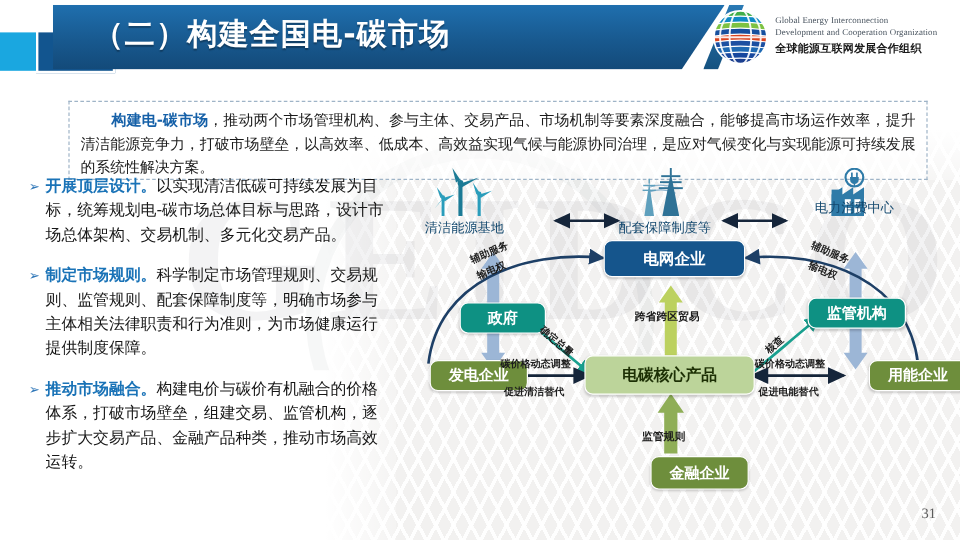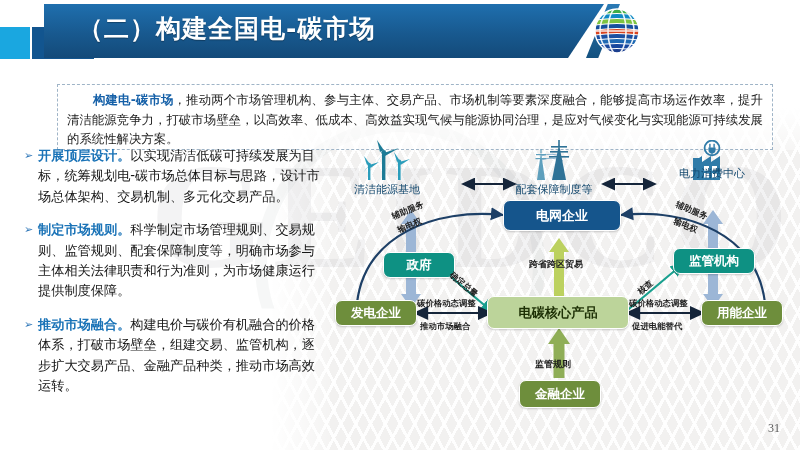--- a/index.html
+++ b/index.html
@@ -102,21 +102,21 @@
   
   #diagram { position:absolute; left:325px; top:140px; width:475px; height:290px; }
   .node {
     position:absolute; border-radius:7px; color:#ffffff;
     font-size:12.5px; font-weight:bold; display:flex;
     align-items:center; justify-content:center; white-space:nowrap;
     box-shadow: 0 1px 2px rgba(0,0,0,0.18);
   }
   .node.blue   { background:#15558c; border:1.5px solid #ffffff; }
   .node.teal   { background:#0e9183; border:1.5px solid #ffffff; }
-  .node.olive  { background:#6e8e3c; border:1.5px solid #ffffff; }
+  .node.olive  { background:#6e8e3c; border:1.5px solid #ffffff;margin-left:23px; }
   .node.lightolive { background:#bcd49a; border:1.5px solid #ffffff; color:#1d3005; }
   .icon-label {
     position:absolute; font-size:11px; font-weight:normal; color:#13486e;
     white-space:nowrap; text-align:center;
   }
   .arrow-label {
     position:absolute; font-size:8.4px; font-weight:bold; color:#1d1d1d;
     white-space:nowrap;
   }
   svg { position:absolute; left:0; top:0; }
@@ -164,20 +164,25 @@
         <path d="M-5 46 Q25 40 55 46 L55 52 Q25 46 -5 52 Z" fill="#1b3f8f"></path>
         <g stroke="#ffffff" stroke-width="1.6" fill="none" opacity="0.9">
           <ellipse cx="25" cy="25" rx="9" ry="23"></ellipse>
           <ellipse cx="25" cy="25" rx="17" ry="23"></ellipse>
           <line x1="3" y1="25" x2="47" y2="25"></line>
         </g>
       </g>
       <circle cx="25" cy="25" r="22" fill="none" stroke="#ffffff" stroke-width="1.4"></circle>
     </svg>
 
+    <div id="logo-text">
+      <div class="logo-en">Global Energy Interconnection</div>
+      <div class="logo-en">Development and Cooperation Organization</div>
+      <div class="logo-cn">全球能源互联网发展合作组织</div>
+    </div>
   </div>
 
   <div id="intro-box">
     <div id="intro-text">
       <b>构建电-碳市场</b><span>，推动两个市场管理机构、参与主体、交易产品、市场机制等要素深度融合，能够提高市场运作效率，提升清洁能源竞争力，打破市场壁垒，以高效率、低成本、高效益实现气候与能源协同治理，是应对气候变化与实现能源可持续发展的系统性解决方案。</span>
     </div>
   </div>
 
   <div id="bullets">
     <div class="bullet">
@@ -333,21 +338,21 @@
 
     <div class="arrow-label" style="left:350px; top:65px; transform:rotate(23deg);">辅助服务</div>
     <div class="arrow-label" style="left:348px; top:80px; transform:rotate(23deg);">输电权</div>
 
     <div class="arrow-label" style="left:192px; top:118px; font-size:9px;margin-left:12px;">跨省跨区贸易</div>
 
     <div class="arrow-label" style="left:122px; top:139px; transform:rotate(40deg);">确定总量</div>
     <div class="arrow-label" style="left:312px; top:142px; transform:rotate(-40deg);">核查</div>
 
     <div class="arrow-label" style="left:92px; top:158px;">碳价格动态调整</div>
-    <div class="arrow-label" style="left:95px; top:181px;">推动市场融合</div>
+    <div class="arrow-label" style="left:95px; top:181px;">促进清洁替代</div>
 
     <div class="arrow-label" style="left:304px; top:158px;">碳价格动态调整</div>
     <div class="arrow-label" style="left:307px; top:181px;">促进电能替代</div>
 
     <div class="arrow-label" style="left:210px; top:218px; font-size:9px;">监管规则</div>
   </div>
 
   <div id="page-no">31</div>
 </div>
 

